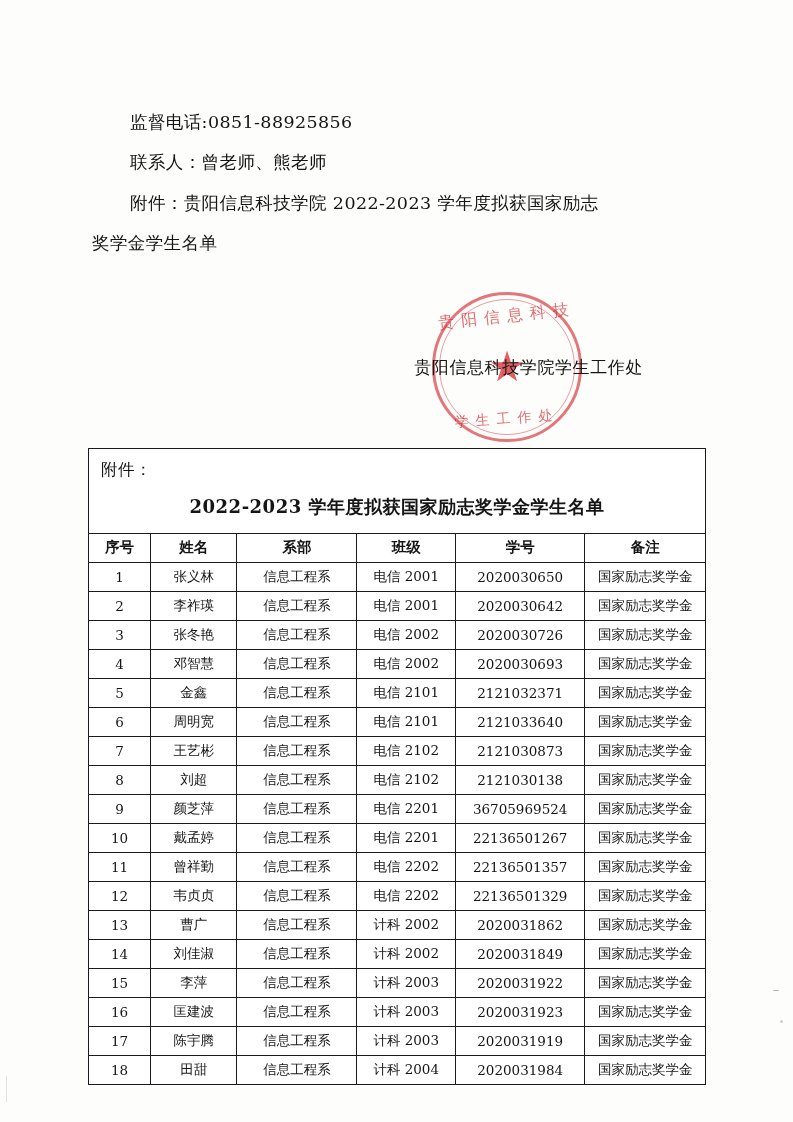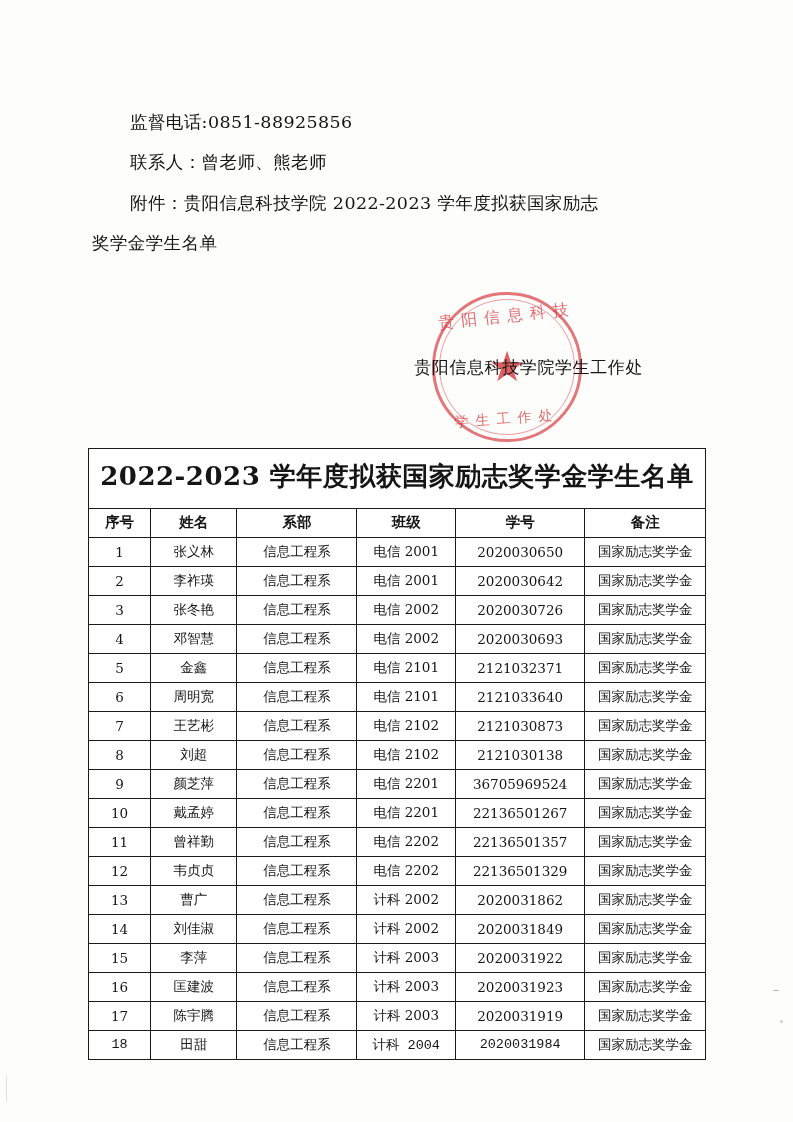--- a/index.html
+++ b/index.html
@@ -126,21 +126,21 @@
   .attach-label {
     font-family: "DejaVu Serif", "Liberation Serif", serif;
     font-size: 16.5px;
     padding: 10px 0 4px 12px;
     letter-spacing: 0.5px;
   }
   .attach-title {
     text-align: center;
     font-family: "DejaVu Serif", "Liberation Serif", serif;
     font-weight: bold;
-    font-size: 26px;
+    font-size: 18px;
     letter-spacing: 0.5px;
     padding: 10px 6px 14px 6px;
   }
 
   table.roster {
     border-collapse: collapse;
     width: 100%;
     table-layout: fixed;
   }
   table.roster th,
@@ -163,21 +163,20 @@
   table.roster tr > *:last-child {
     border-right: none;
   }
   table.roster th {
     font-weight: bold;
     font-size: 14.5px;
   }
   table.roster tr:last-child th,
   table.roster tr:last-child td {
     border-bottom: none;
-    font-family: Liberation Mono, monospace;
   }
   .col-idx   { width: 10.0%; }
   .col-name  { width: 14.0%; }
   .col-dept  { width: 19.5%; }
   .col-class { width: 16.0%; }
   .col-no    { width: 21.0%; }
   .col-note  { width: 19.5%; }
 
   
   .scan-mark {
@@ -206,20 +205,21 @@
     <div class="arc-top">贵阳信息科技</div>
     <div class="star">★</div>
     <div class="arc-bottom">学生工作处</div>
   </div>
 
   <div class="sign-block">
     <div class="sign-line">贵阳信息科技学院学生工作处</div>
   </div>
 
   <div class="attach-box">
+    <div class="attach-label">附件：</div>
     <div class="attach-title">2022-2023 学年度拟获国家励志奖学金学生名单</div>
     <table class="roster">
       <colgroup>
         <col class="col-idx">
           <col class="col-name">
           <col class="col-dept">
         <col class="col-class">
           <col class="col-no">
           <col class="col-note">
       </colgroup>

